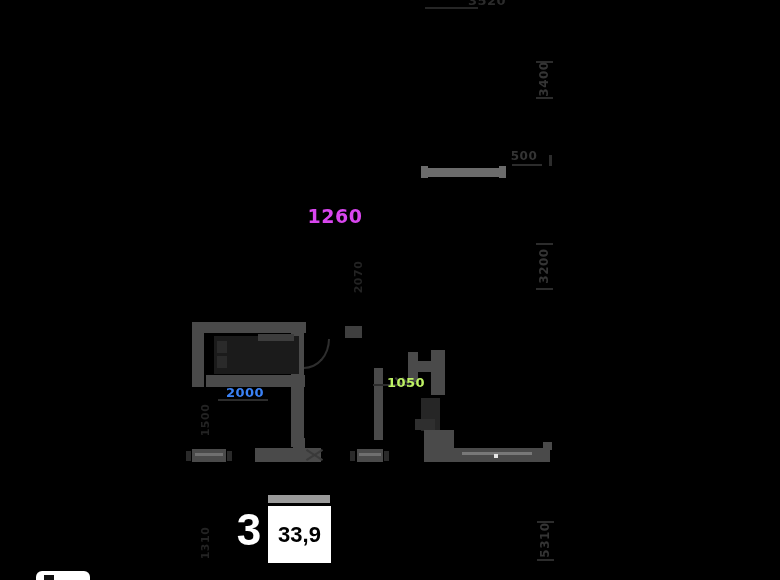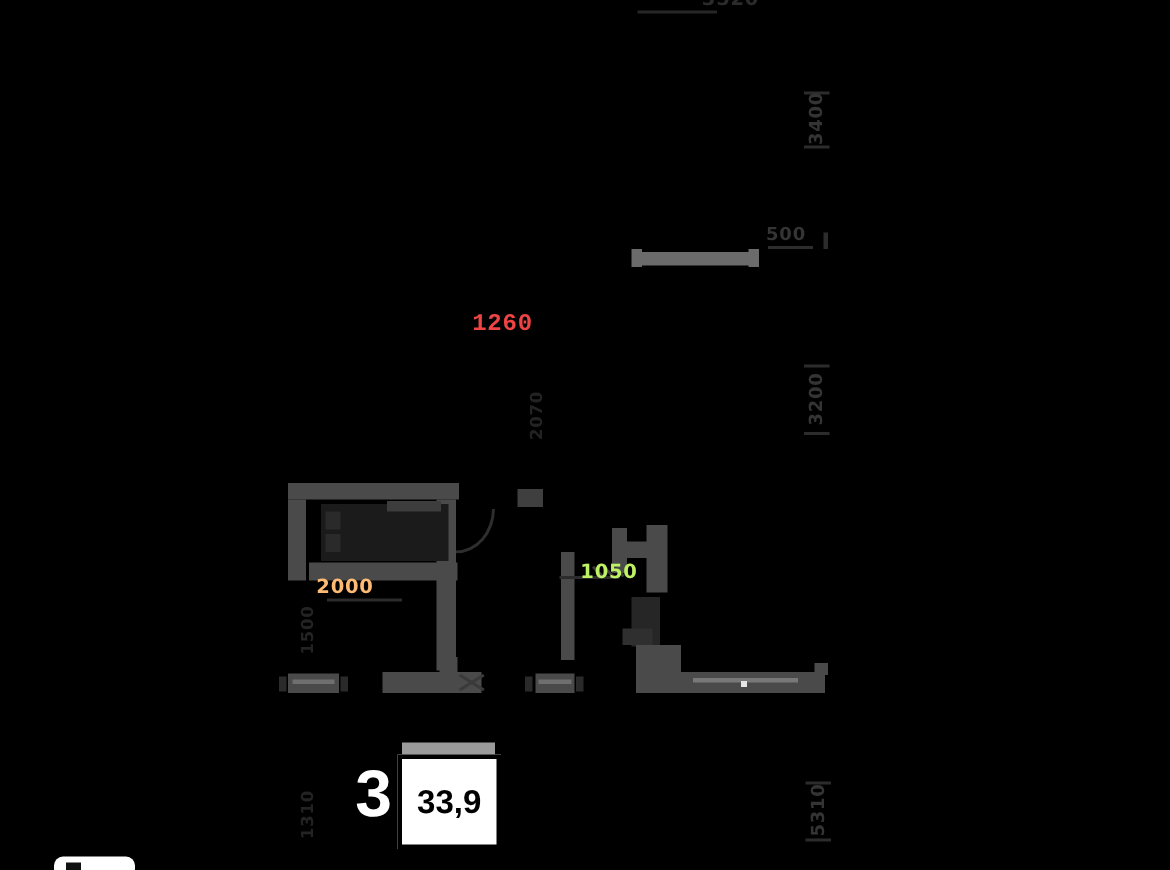--- a/index.html
+++ b/index.html
@@ -99,24 +99,24 @@
       <div class="rect" style="left: 359px; top: 453px; width: 22px; height: 3px; background: rgb(111, 111, 111);"></div>
       <div class="rect" style="left: 462px; top: 452px; width: 70px; height: 3px; background: rgb(120, 120, 120);"></div>
       <div class="rect" style="left: 494px; top: 454px; width: 4px; height: 4px; background: rgb(229, 229, 229);"></div>
       <div class="rect" style="left: 537px; top: 521px; width: 17px; height: 2px; background: rgb(44, 44, 44);"></div>
       <div class="rect" style="left: 537px; top: 559px; width: 17px; height: 2px; background: rgb(44, 44, 44);"></div>
     </div>
   <div class="layer">
       <div class="dim" style="left: 487px; top: 0px; font-size: 13px; color: rgb(43, 43, 43); transform: translate(-50%, -50%) rotate(0deg);">3520</div>
       <div class="dim" style="left: 544px; top: 79px; font-size: 12px; color: rgb(52, 52, 52); transform: translate(-50%, -50%) rotate(-90deg);">3400</div>
       <div class="dim" style="left: 524px; top: 156px; font-size: 12px; color: rgb(52, 52, 52); transform: translate(-50%, -50%) rotate(0deg);">500</div>
-      <div class="dim" style="left: 335px; top: 216px; font-size: 16px; color: #ef4444; transform: translate(-50%, -50%) rotate(0deg); font-family: Liberation Mono, monospace;">1260</div>
+      <div class="dim" style="left: 335px; top: 216px; font-size: 19px; color: #d946ef; transform: translate(-50%, -50%) rotate(0deg);">1260</div>
       <div class="dim" style="left: 544px; top: 266px; font-size: 12px; color: rgb(52, 52, 52); transform: translate(-50%, -50%) rotate(-90deg);">3200</div>
       <div class="dim" style="left: 358px; top: 277px; font-size: 11px; color: rgb(35, 35, 35); transform: translate(-50%, -50%) rotate(-90deg);">2070</div>
-      <div class="dim" style="left: 230px; top: 392px; font-size: 13px; color: #fdba74; transform: translate(-50%, -50%) rotate(0deg); text-align: center;">2000</div>
+      <div class="dim" style="left: 245px; top: 392px; font-size: 13px; color: #3b82f6; transform: translate(-50%, -50%) rotate(0deg); text-align: center;">2000</div>
       <div class="dim" style="left: 406px; top: 382px; font-size: 13px; color: #bef264; transform: translate(-50%, -50%) rotate(0deg);">1050</div>
       <div class="dim" style="left: 205px; top: 420px; font-size: 11px; color: rgb(35, 35, 35); transform: translate(-50%, -50%) rotate(-90deg);">1500</div>
       <div class="dim" style="left: 545px; top: 540px; font-size: 12px; color: rgb(52, 52, 52); transform: translate(-50%, -50%) rotate(-90deg);">5310</div>
       <div class="dim" style="left: 205px; top: 543px; font-size: 11px; color: rgb(35, 35, 35); transform: translate(-50%, -50%) rotate(-90deg);">1310</div>
     </div>
 
   <div id="rooms-count">3</div>
 
   <div id="box-shadow-bar"></div>
 

